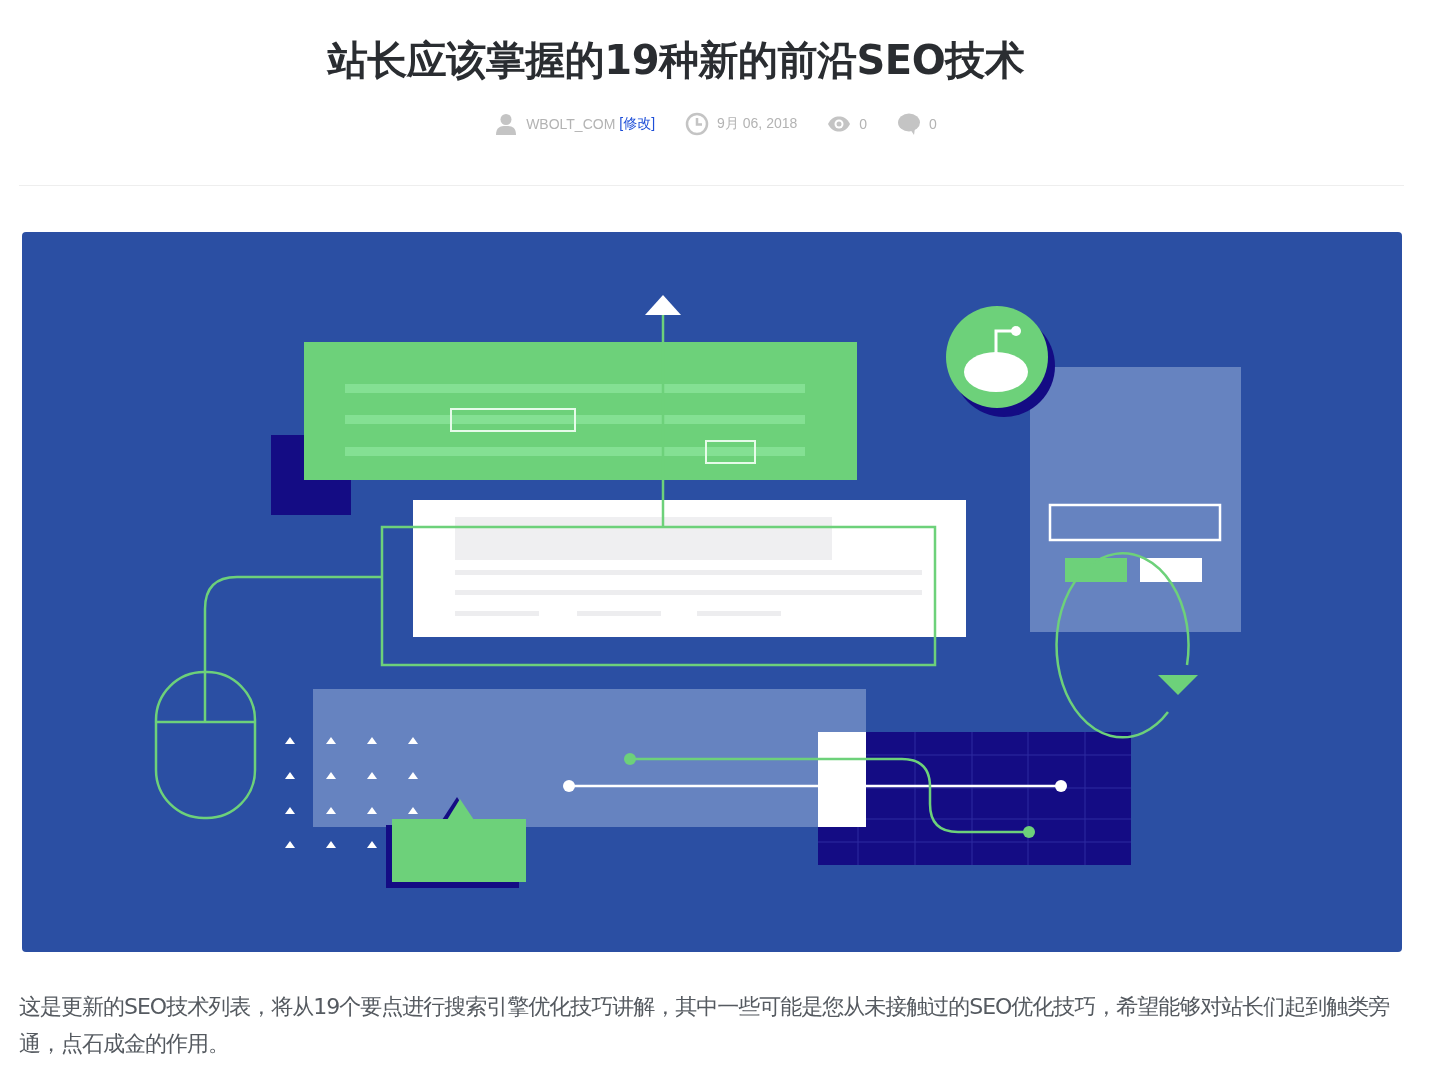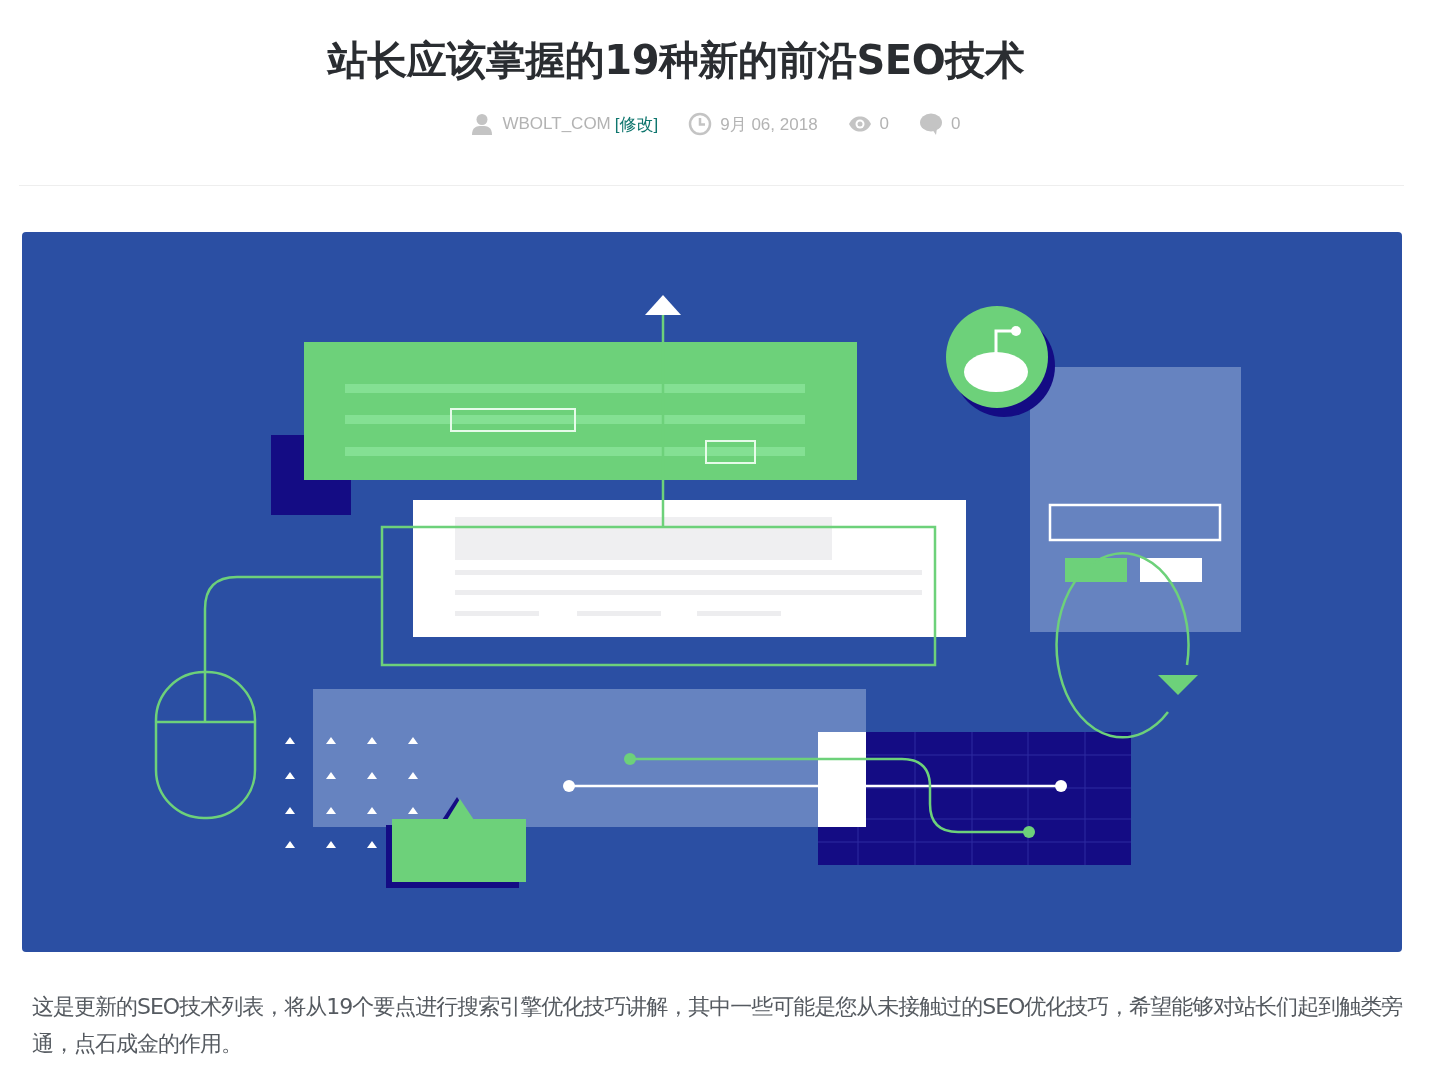--- a/index.html
+++ b/index.html
@@ -7,40 +7,40 @@
   body { font-family: "DejaVu Sans", "Liberation Sans", sans-serif; color: #333; position: relative; }
 
   .post-title {
     position: absolute; left: 0; top: 30px; width: 1352px;
     text-align: center; font-size: 40px; font-weight: bold; color: #2a2d31;
     letter-spacing: -0.5px; line-height: 60px;
   }
   .meta {
     position: absolute; left: 0; top: 112px; width: 1431px;
     display: flex; justify-content: center; align-items: center;
-    font-family: "Liberation Sans", sans-serif; font-size: 17px; color: #b3b3b3;
+    font-family: "Liberation Sans", sans-serif; font-size: 14px; color: #b3b3b3;
   }
   .meta .item { display: flex; align-items: center; margin: 0 15px; }
   .meta .icon { width: 24px; height: 24px; margin-right: 8px; display: inline-block; }
-  .meta .edit { color: #0f766e; margin-left: 4px; }
+  .meta .edit { color: #1d4ed8; margin-left: 4px; }
 
   .divider {
     position: absolute; left: 19px; top: 185px; width: 1385px; height: 1px; background: #eeeeee;
   }
 
   .hero {
     position: absolute; left: 22px; top: 232px; width: 1380px; height: 720px;
     background: #2b4fa3; border-radius: 4px; overflow: hidden;
   }
   .hero svg { display: block; }
 
   .intro {
     position: absolute; left: 19px; top: 988px; width: 1390px;
     font-size: 22px; line-height: 37px; color: #555a60;
-    font-family: "DejaVu Sans", sans-serif; letter-spacing: -1px; margin-left: 13px;
+    font-family: "DejaVu Sans", sans-serif; letter-spacing: -1px;
   }
 </style>
 </head>
 <body>
 
 <h1 class="post-title">站长应该掌握的19种新的前沿SEO技术</h1>
 
 <div class="meta">
   <div class="item">
     <svg class="icon" viewBox="0 0 24 24">

